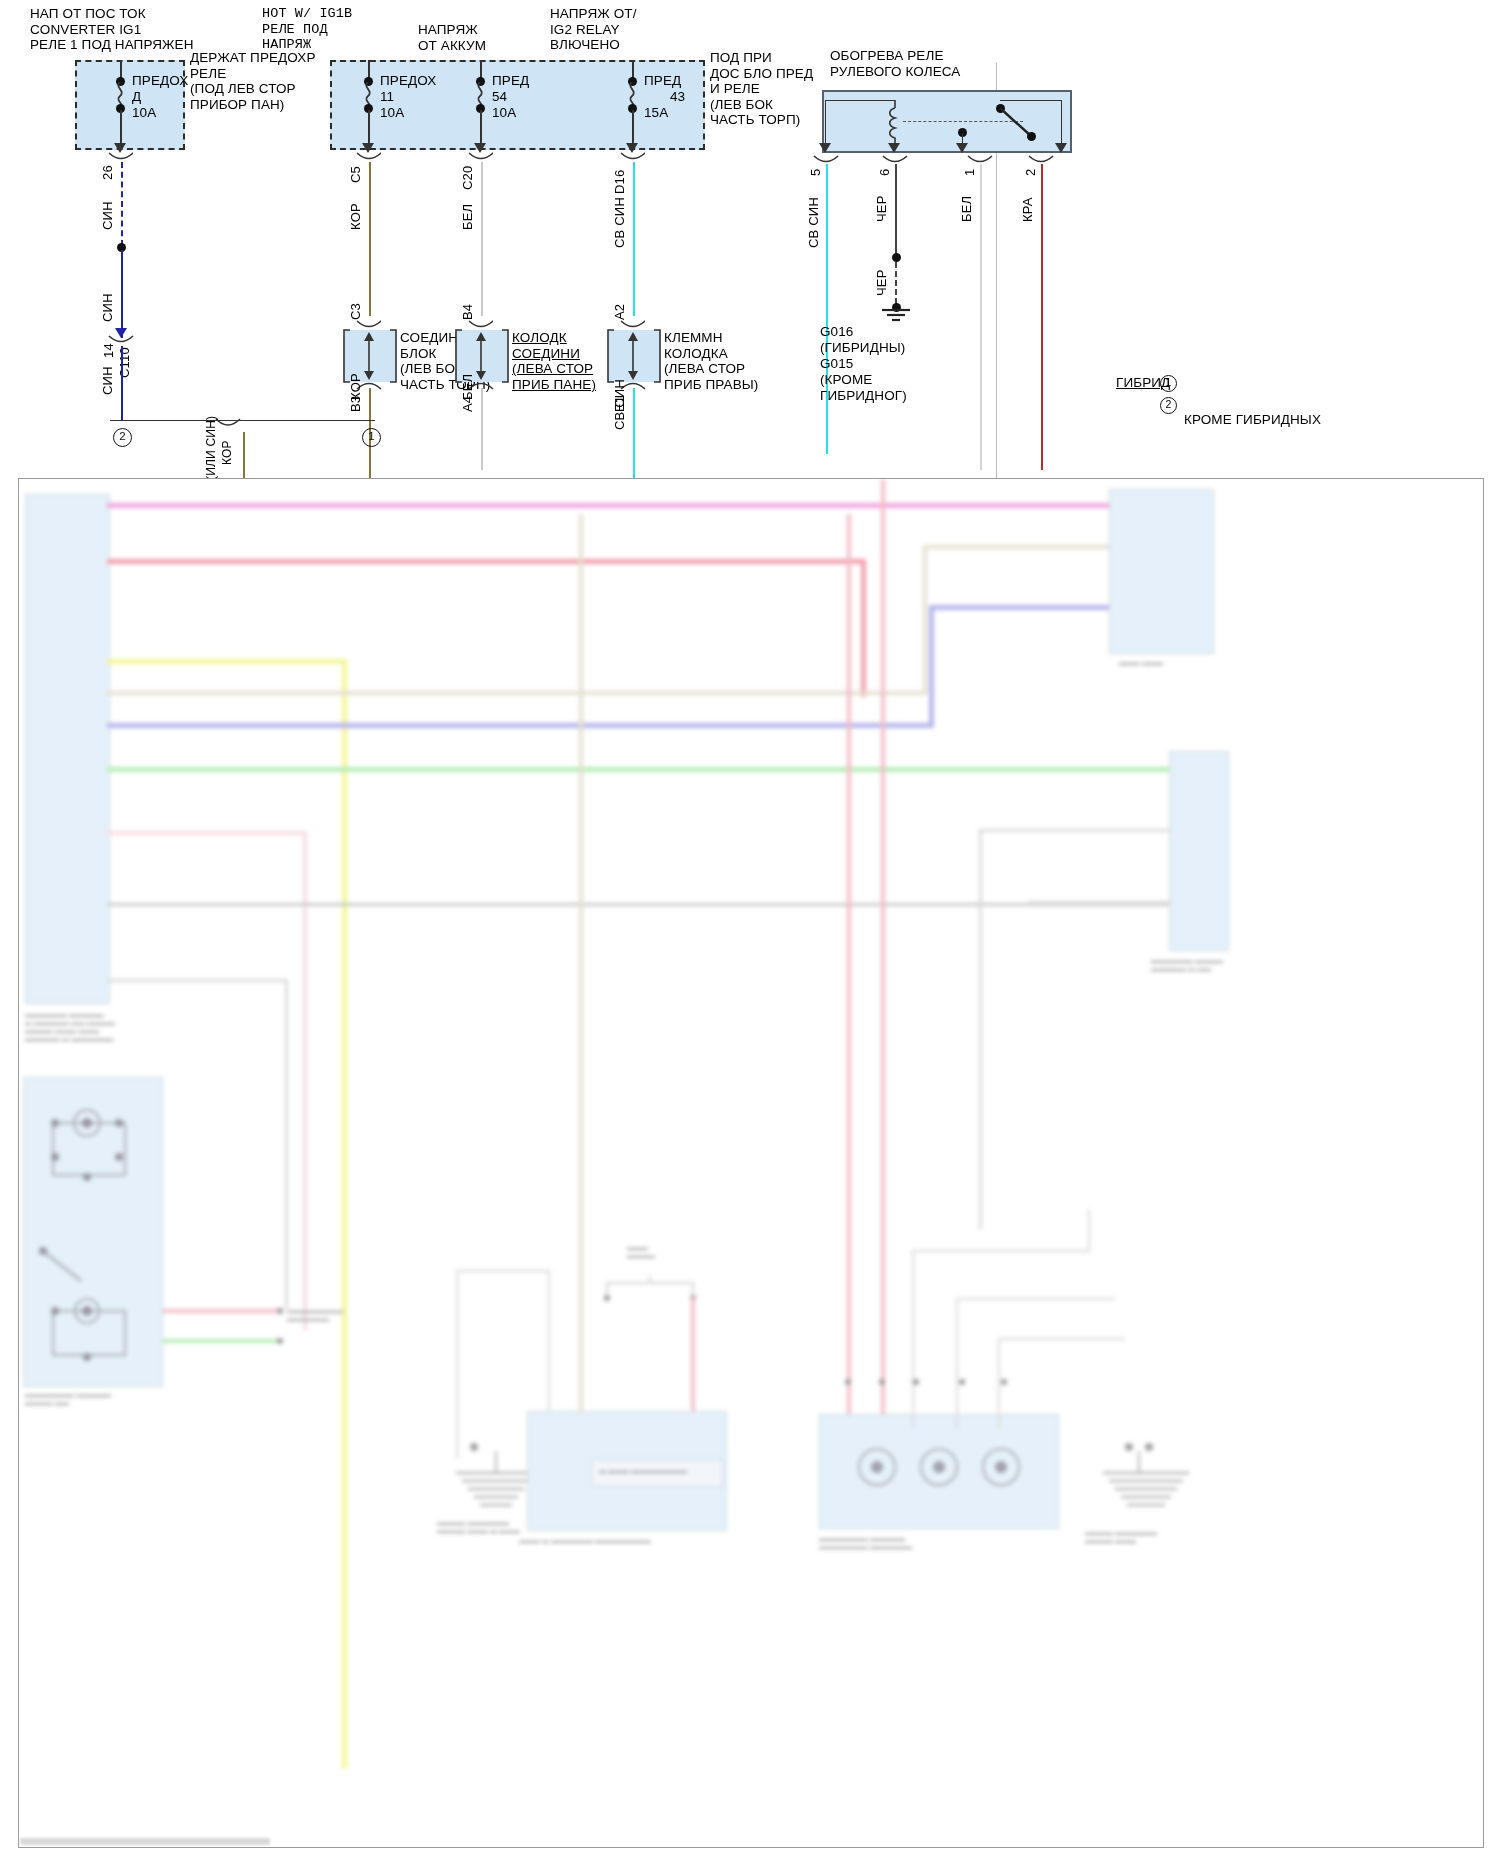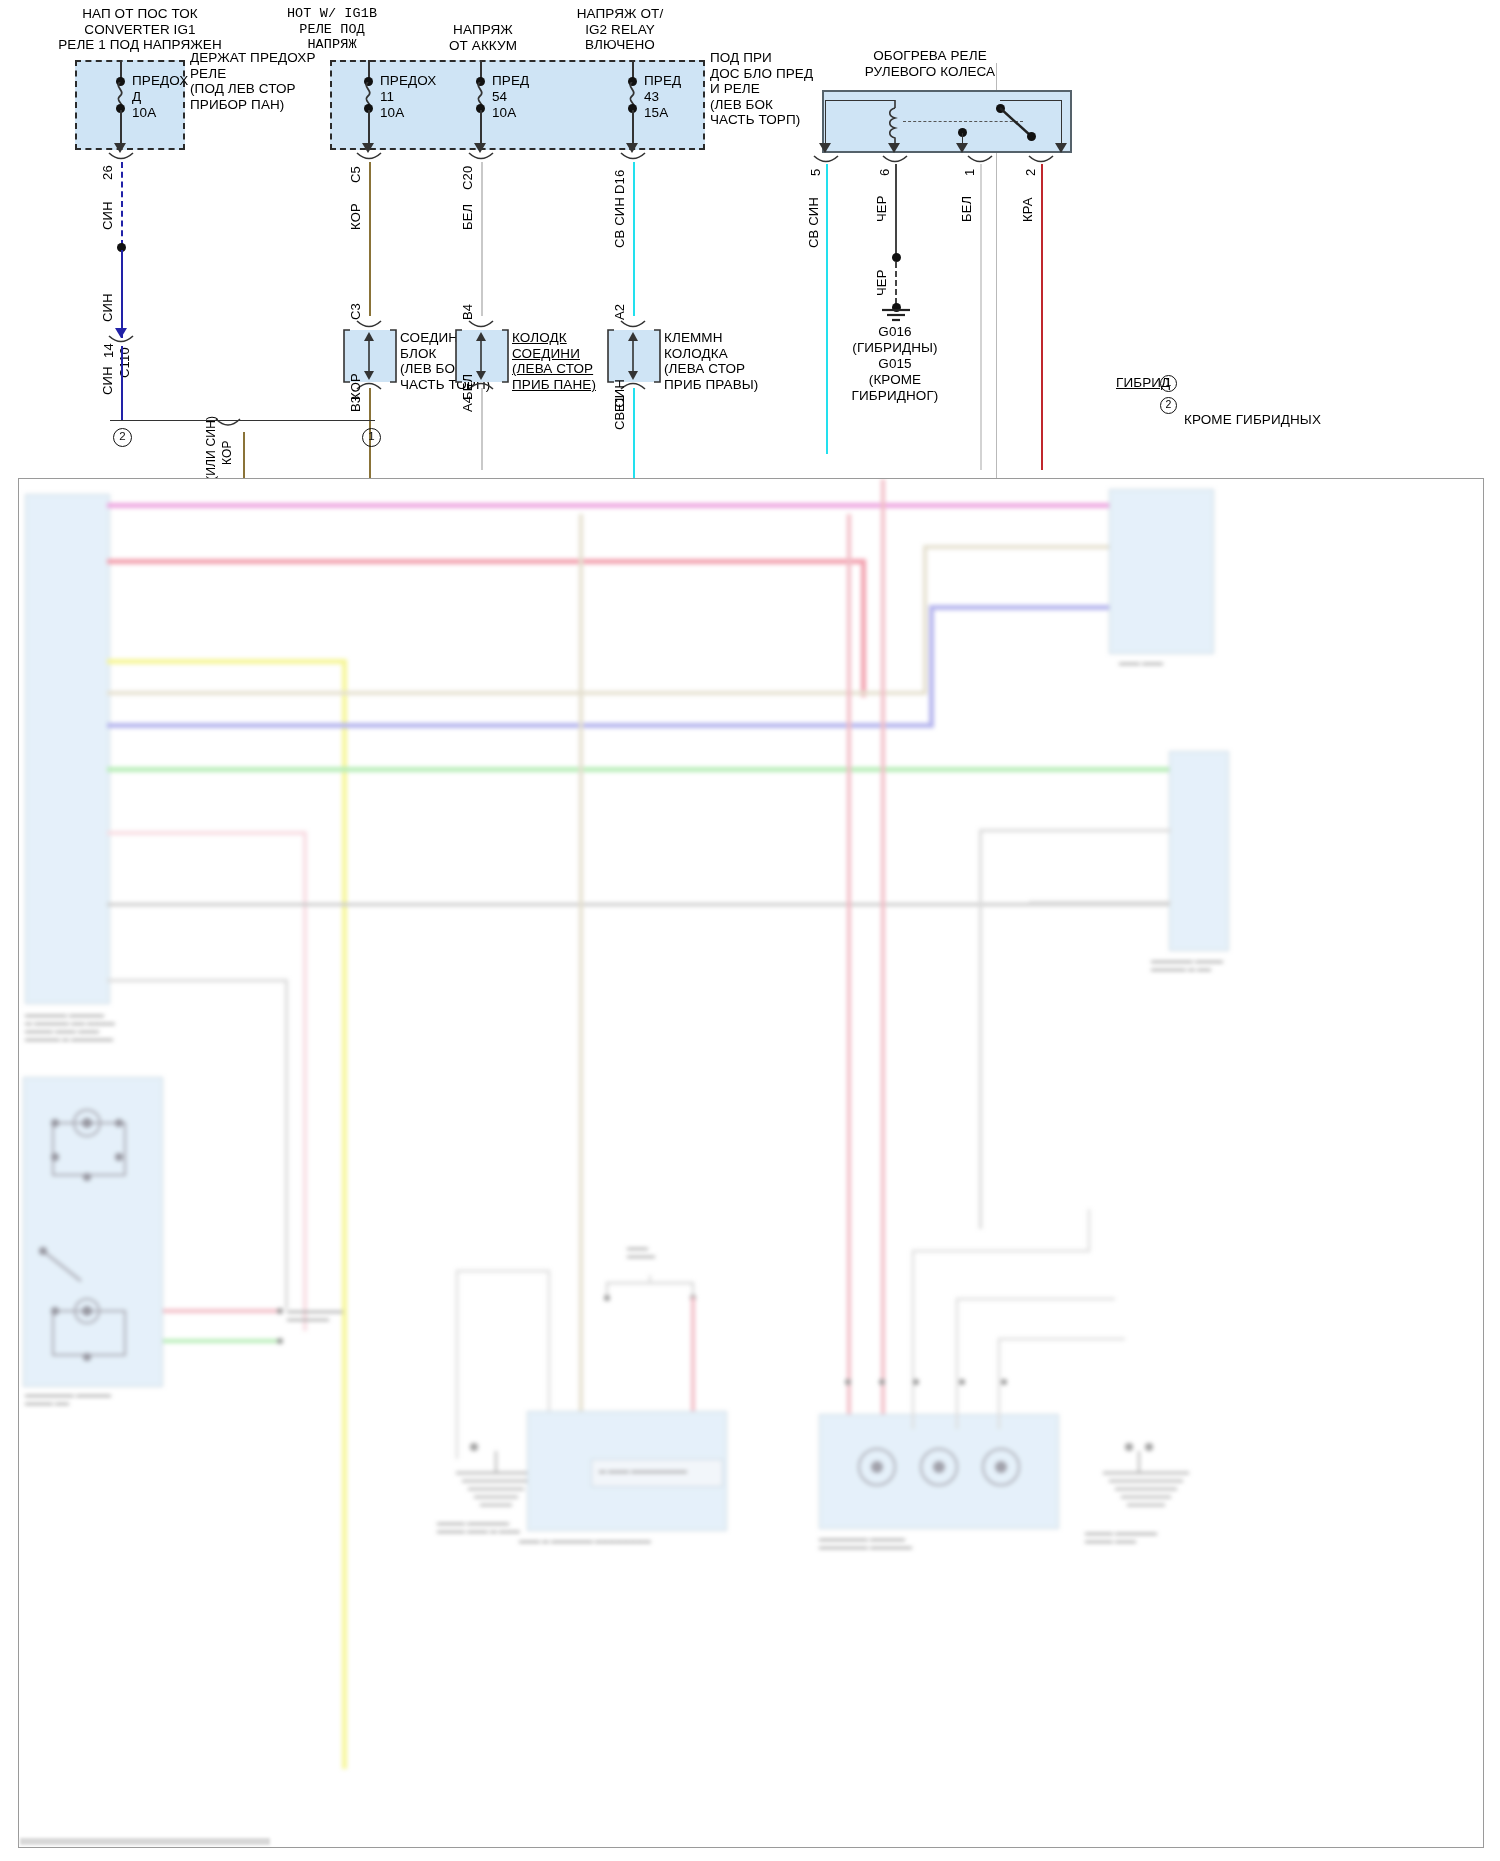--- a/index.html
+++ b/index.html
@@ -2,21 +2,21 @@
 <html><head>
 <meta charset="utf-8">
 <style>
   html,body{margin:0;padding:0;background:#ffffff;}
   body{font-family:"Liberation Sans", sans-serif;}
   #page{position:relative;width:1500px;height:1861px;overflow:hidden;background:#fff;}
 
   
   #top{position:absolute;left:0;top:0;width:1500px;height:560px;}
   .lbl{position:absolute;font-size:13.5px;line-height:15.5px;color:#000;white-space:pre;letter-spacing:.1px;}
-  .lbl.c{text-align:center;}
+  .lbl.c{text-align:left;}
   .lbl.l{text-align:left;}
   .vlbl{position:absolute;font-size:13px;color:#000;white-space:nowrap;
         transform-origin:0 0;transform:rotate(-90deg);letter-spacing:.2px;}
 
   .fusebox{position:absolute;background:#cfe4f5;border:2px dashed #2b2b2b;box-sizing:border-box;}
   .relaybox{position:absolute;background:#cfe4f5;border:2px solid #55626b;box-sizing:border-box;}
   .thinbox{position:absolute;border:1px solid #b9b9b9;box-sizing:border-box;background:transparent;}
   .connbox{position:absolute;background:#cfe4f5;box-sizing:border-box;}
   .vline{position:absolute;width:0;border-left-width:2.4px;border-left-style:solid;}
   .hline{position:absolute;height:0;border-top-width:2.4px;border-top-style:solid;}
@@ -202,21 +202,21 @@
     <div class="dot" style="left:628px;top:77px;"></div>
     <svg style="position:absolute;left:625px;top:82px;" width="16" height="26">
       <path d="M7 0 C1 5, 13 9, 7 14 C1 19, 13 22, 7 26" stroke="#333" stroke-width="1.8" fill="none"></path>
     </svg>
     <div class="dot" style="left:628px;top:104px;"></div>
     <div class="vline" style="left:632px;top:110px;height:38px;border-color:#333;"></div>
     <svg style="position:absolute;left:625px;top:140px;" width="16" height="14">
       <path d="M7 13 L1 3 L13 3 Z" fill="#333"></path>
     </svg>
     <div class="lbl l" style="left:644px;top:73px;">ПРЕД</div>
-    <div class="lbl l" style="left:644px;top:89px;">43</div>
+    <div class="lbl l" style="left:670px;top:89px;">43</div>
     <div class="lbl l" style="left:644px;top:105px;">15A</div>
     <svg style="position:absolute;left:620px;top:152px;" width="26" height="12">
       <path d="M1 1 Q13 12 25 1" stroke="#333" stroke-width="1.6" fill="none"></path>
     </svg>
     <div class="vlbl" style="left:612px;top:194px;">D16</div>
 
     <div class="vline" style="left:633px;top:162px;height:154px;border-color:#22e0ee;"></div>
     <div class="vlbl" style="left:612px;top:248px;">СВ СИН</div>
     <div class="vlbl" style="left:612px;top:320px;">A2</div>
     <svg style="position:absolute;left:620px;top:320px;" width="26" height="12">

